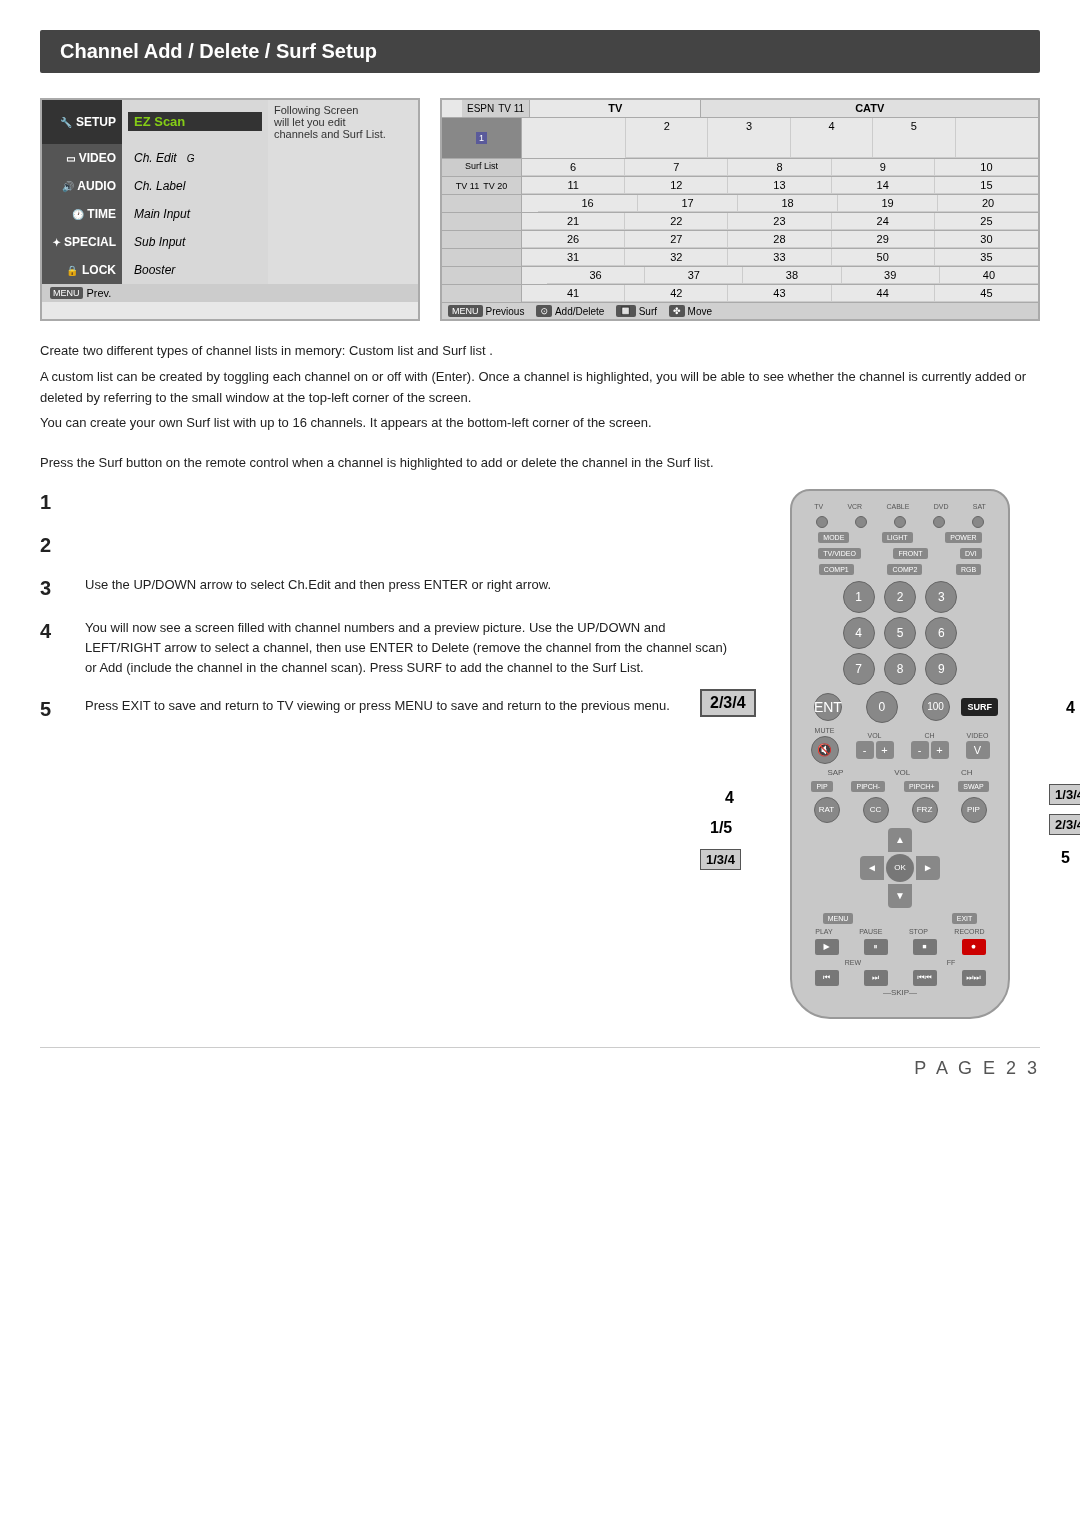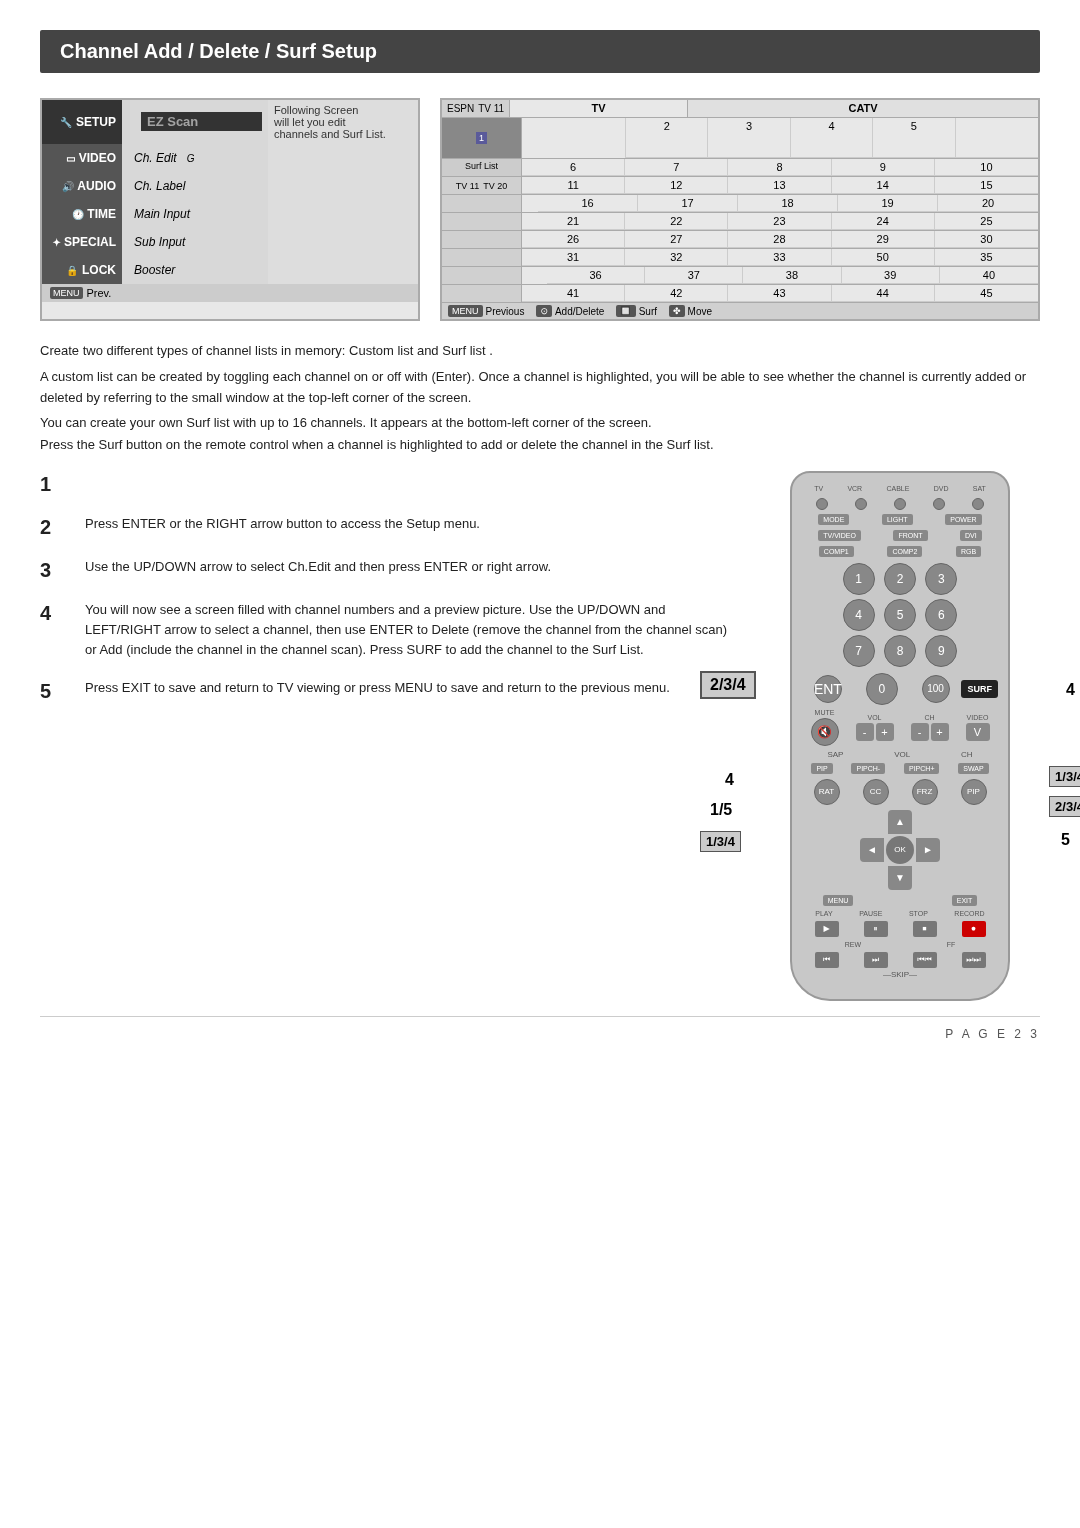--- a/index.html
+++ b/index.html
@@ -76,26 +76,25 @@
       flex: 1;
       background: #d8d8d8;
       padding: 2px 6px;
       display: flex;
       flex-direction: column;
       justify-content: center;
     }
 
     .menu-item-highlight {
       background: #333;
-      color: #a3a3a3;
+      color: #84cc16;
       padding: 2px 6px;
       font-weight: bold;
       font-size: 13px;
       margin-bottom: 1px;
-      margin-left: 13px;
     }
 
     .menu-item-normal {
       padding: 2px 6px;
       font-size: 12px;
       color: #000000;
       font-style: italic;
     }
 
     .menu-footer {
@@ -314,23 +313,23 @@
     }
 
     
     .remote-diagram-wrapper {
       position: relative;
     }
 
     
     .page-number {
       text-align: right;
-      font-size: 12px;
+      font-size: 18px;
       color: #555;
-      margin-top: 15px;
+      margin-top: 28px;
       padding-top: 10px;
       border-top: 1px solid #ccc;
       letter-spacing: 3px;
     }
 
     .pm-btn {
       width: 18px;
       height: 18px;
       background: #888;
       border-radius: 3px;
@@ -423,21 +422,21 @@
       </div>
 
       <div class="menu-footer">
         <span class="menu-btn-icon">MENU</span>
         <span>Prev.</span>
       </div>
     </div>
 
     <div class="channel-grid-panel">
 
-      <div style="display:flex;border-bottom:1px solid #aaa;">
+      <div style="display:flex;border-bottom:1px solid #aaa;padding-left:20px;">
         <div style="display:flex;gap:4px;padding:3px 5px;background:#d0d0d0;border-right:1px solid #aaa;font-size:10px;align-items:center;">
           <span>ESPN</span>
           <span>TV 11</span>
         </div>
         <div style="flex:1;display:flex;">
           <div style="flex:1;text-align:center;font-weight:bold;padding:2px;border-right:1px solid #aaa;font-size:11px;">TV</div>
           <div style="flex:2;text-align:center;font-weight:bold;padding:2px;font-size:11px;background:#e0e0e0;">CATV</div>
         </div>
       </div>
 
@@ -561,32 +560,31 @@
           <span>Move</span>
         </div>
       </div>
     </div>
   </div>
 
   <div class="description-section">
     <p>Create two different types of channel lists in memory:  Custom list  and  Surf list .</p>
     <p style="margin-top:5px;">A custom list can be created by toggling each channel on or off with   (Enter). Once a channel is highlighted, you will be able to see whether the channel is currently added or deleted by referring to the small window at the top-left corner of the screen.</p>
     <p style="margin-top:5px;">You can create your own Surf list with up to 16 channels. It appears at the bottom-left corner of the screen.</p>
-    <p style="margin-top:1px;">Press the Surf button on the remote control when a channel is highlighted to add or delete the channel in the Surf list.</p>
+    <p style="margin-top:19px;">Press the Surf button on the remote control when a channel is highlighted to add or delete the channel in the Surf list.</p>
   </div>
 
   <div class="steps-remote-section">
 
     <div class="steps-column">
       <div class="step-row">
         <div class="step-number">1</div>
       </div>
       <div class="step-row">
         <div class="step-number">2</div>
-        <div class="step-text">Press ENTER or the RIGHT arrow button to access the Setup menu.</div>
       </div>
       <div class="step-row">
         <div class="step-number">3</div>
         <div class="step-text">Use the UP/DOWN arrow to select Ch.Edit and then press ENTER or right arrow.</div>
       </div>
       <div class="step-row">
         <div class="step-number">4</div>
         <div class="step-text">You will now see a screen filled with channel numbers and a preview picture. Use the UP/DOWN and LEFT/RIGHT arrow to select a channel, then use ENTER to Delete (remove the channel from the channel scan) or Add (include the channel in the channel scan). Press SURF to add the channel to the Surf List.</div>
       </div>
       <div class="step-row">

